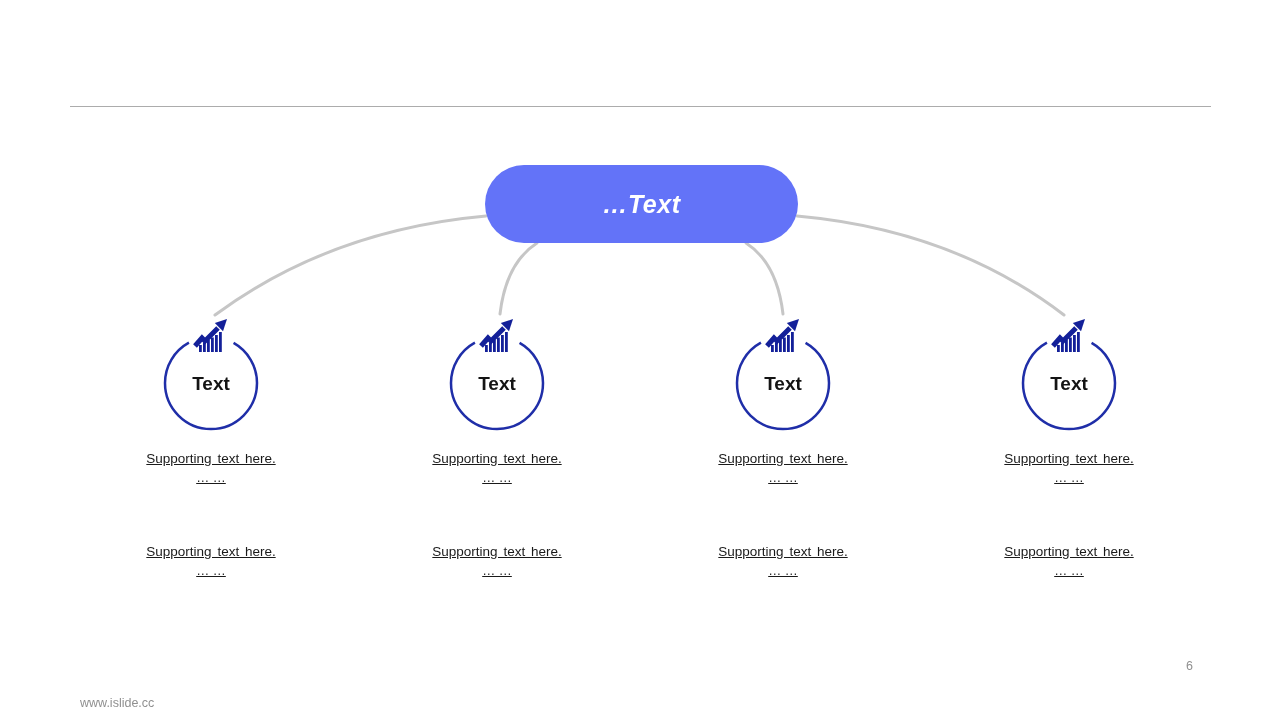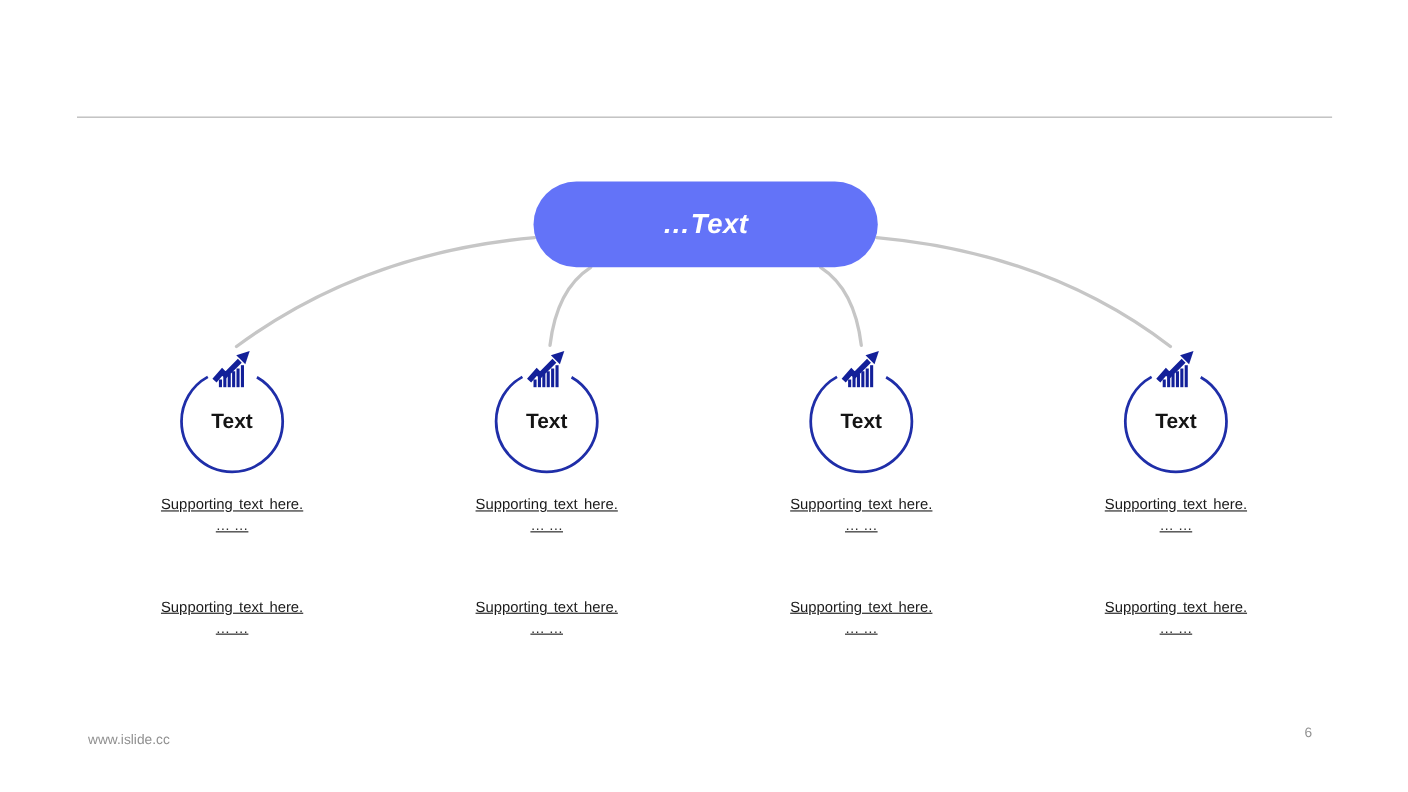--- a/index.html
+++ b/index.html
@@ -88,21 +88,21 @@
     margin-top: 1px;
   }
   .row1 { top: 450px; }
   .row2 { top: 543px; }
   .col-0 { left: 101px; }
   .col-1 { left: 387px; }
   .col-2 { left: 673px; }
   .col-3 { left: 959px; }
   .footer-site {
     position: absolute;
-    left: 80px; top: 665px;
+    left: 80px; top: 696px;
     font-size: 12.5px;
     color: #909090;
     text-decoration: none;
   }
   .footer-page {
     position: absolute;
     left: 1186px; top: 659px;
     font-size: 12.5px;
     color: #909090;
   }

